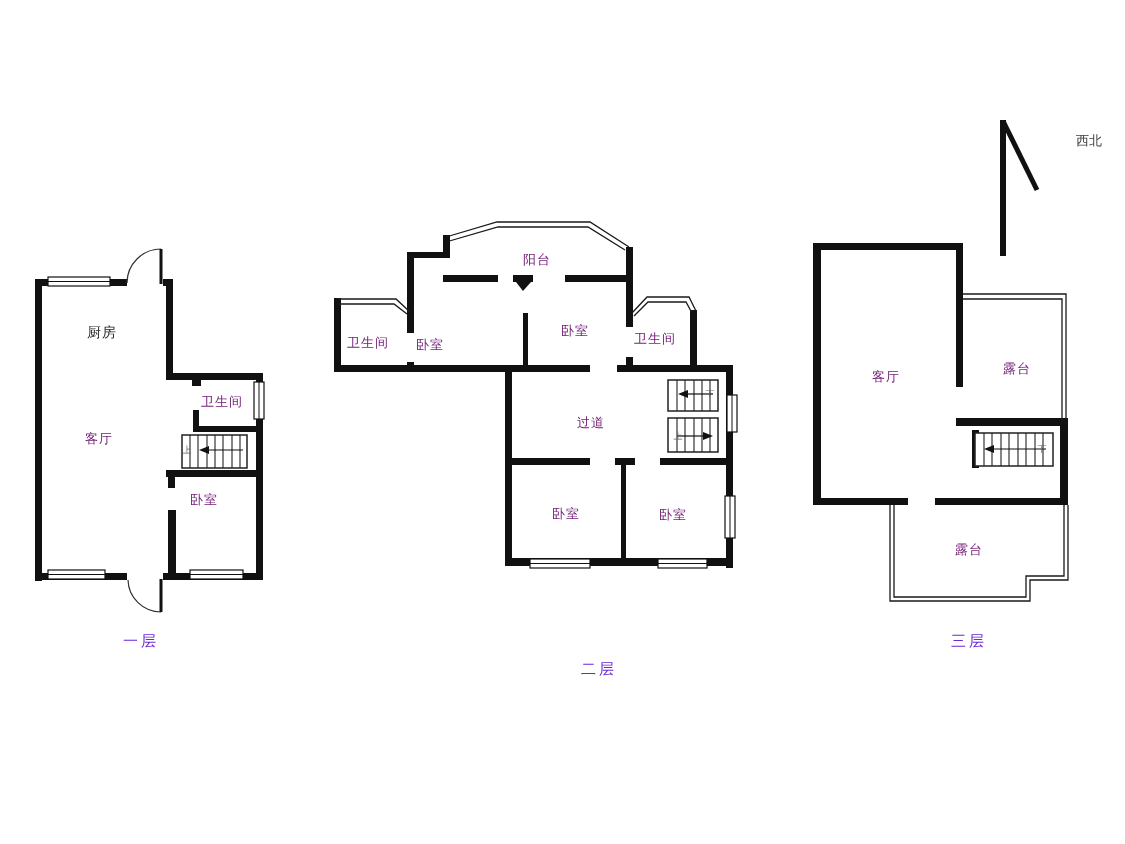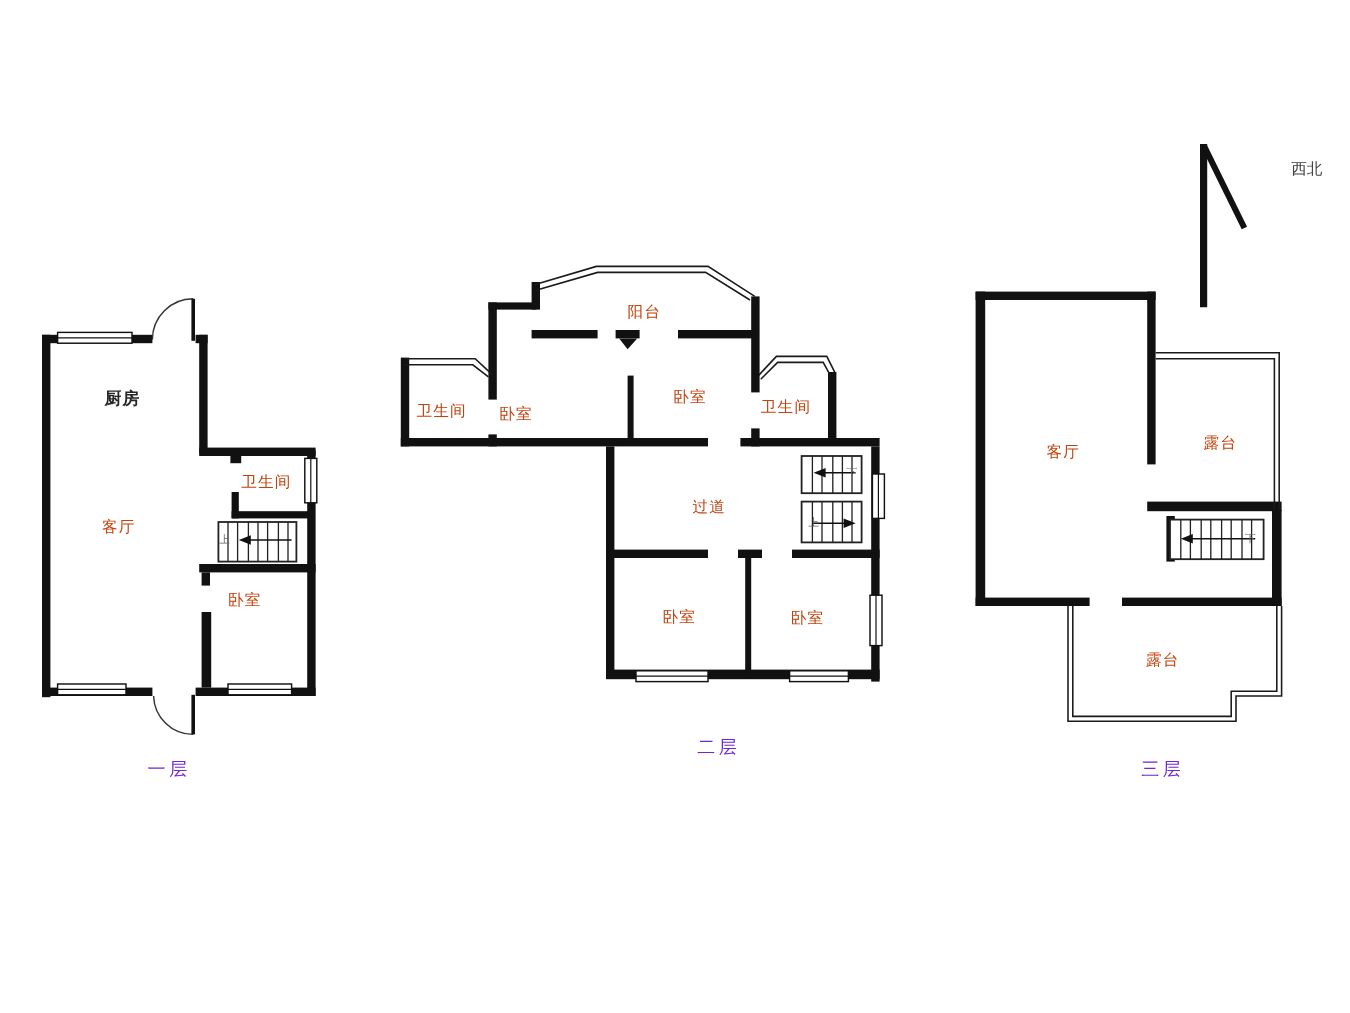--- a/index.html
+++ b/index.html
@@ -8,25 +8,25 @@
     width:1125px;height:844px;
     background:#ffffff;
     overflow:hidden;
     font-family:"Liberation Serif","DejaVu Serif",serif;
   }
   #plan-svg{position:absolute;left:0;top:0;}
   .room-label{
     position:absolute;
     transform:translate(-50%,-50%);
     font-size:13px;
-    color:#c2410c;
+    color:#701a75;
     white-space:nowrap;
     letter-spacing:1px;
   }
-  .room-label.kitchen{font-weight:bold;color:#262626;font-size:14px;}
+  .room-label.kitchen{font-weight:normal;color:#262626;font-size:14px;}
   .floor-caption{
     position:absolute;
     transform:translate(-50%,-50%);
     font-size:15px;
     color:#6d28d9;
     white-space:nowrap;
     letter-spacing:3px;
   }
   .stair-mark{
     position:absolute;
@@ -236,21 +236,21 @@
   <span class="stair-mark" style="left:187px;top:450px">上</span>
 
   <span class="room-label" style="left:368px;top:343px">卫生间</span>
   <span class="room-label" style="left:430px;top:345px">卧室</span>
   <span class="room-label" style="left:537px;top:260px">阳台</span>
   <span class="room-label" style="left:575px;top:331px">卧室</span>
   <span class="room-label" style="left:655px;top:339px">卫生间</span>
   <span class="room-label" style="left:591px;top:423px">过道</span>
   <span class="room-label" style="left:566px;top:514px">卧室</span>
   <span class="room-label" style="left:673px;top:515px">卧室</span>
-  <span class="floor-caption" style="left:599px;top:623px">二层</span>
+  <span class="floor-caption" style="left:599px;top:669px">二层</span>
   <span class="stair-mark" style="left:710px;top:394px">下</span>
   <span class="stair-mark" style="left:678px;top:436px">上</span>
 
   <span class="room-label" style="left:886px;top:377px">客厅</span>
   <span class="room-label" style="left:1017px;top:369px">露台</span>
   <span class="room-label" style="left:969px;top:550px">露台</span>
   <span class="floor-caption" style="left:969px;top:641px">三层</span>
   <span class="stair-mark" style="left:1042px;top:449px">下</span>
 
   <span class="compass-label" style="left:1041px;top:141px">西北</span>

